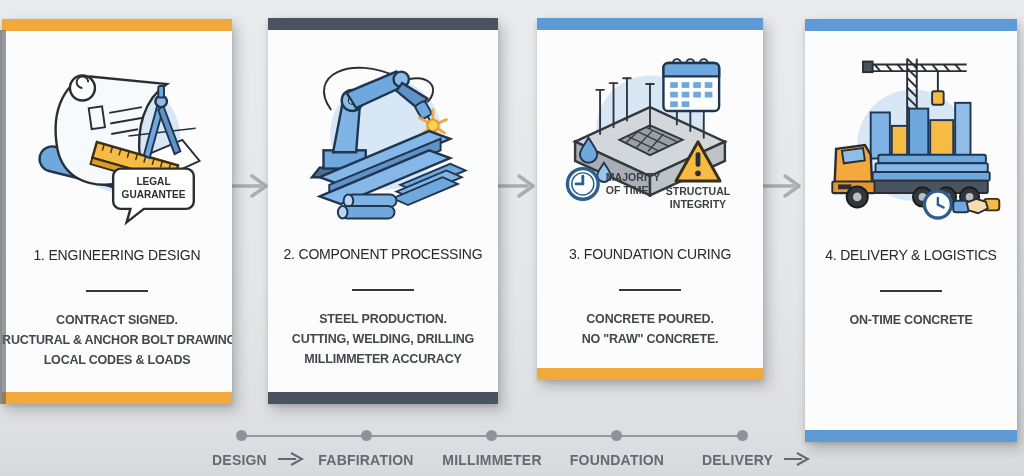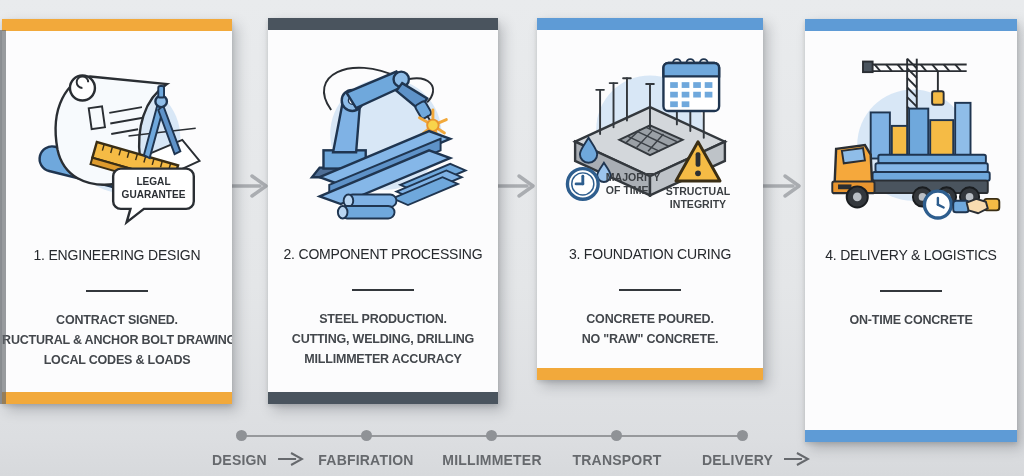--- a/index.html
+++ b/index.html
@@ -350,21 +350,21 @@
       <polyline points="13,1 24,7 13,13" fill="none" stroke="#66696D" stroke-width="2"></polyline>
     </svg>
   </div>
   <div class="tl-item" style="left:366px">
     <span>FABFIRATION</span>
   </div>
   <div class="tl-item" style="left:492px">
     <span>MILLIMMETER</span>
   </div>
   <div class="tl-item" style="left:617px">
-    <span>TRANSPORT</span>
+    <span>FOUNDATION</span>
   </div>
   <div class="tl-item" style="left:756px">
     <span>DELIVERY</span>
     <svg width="26" height="14" viewBox="0 0 26 14">
       <line x1="0" y1="7" x2="18" y2="7" stroke="#66696D" stroke-width="2"></line>
       <polyline points="13,1 24,7 13,13" fill="none" stroke="#66696D" stroke-width="2"></polyline>
     </svg>
   </div>
 
 </div>

